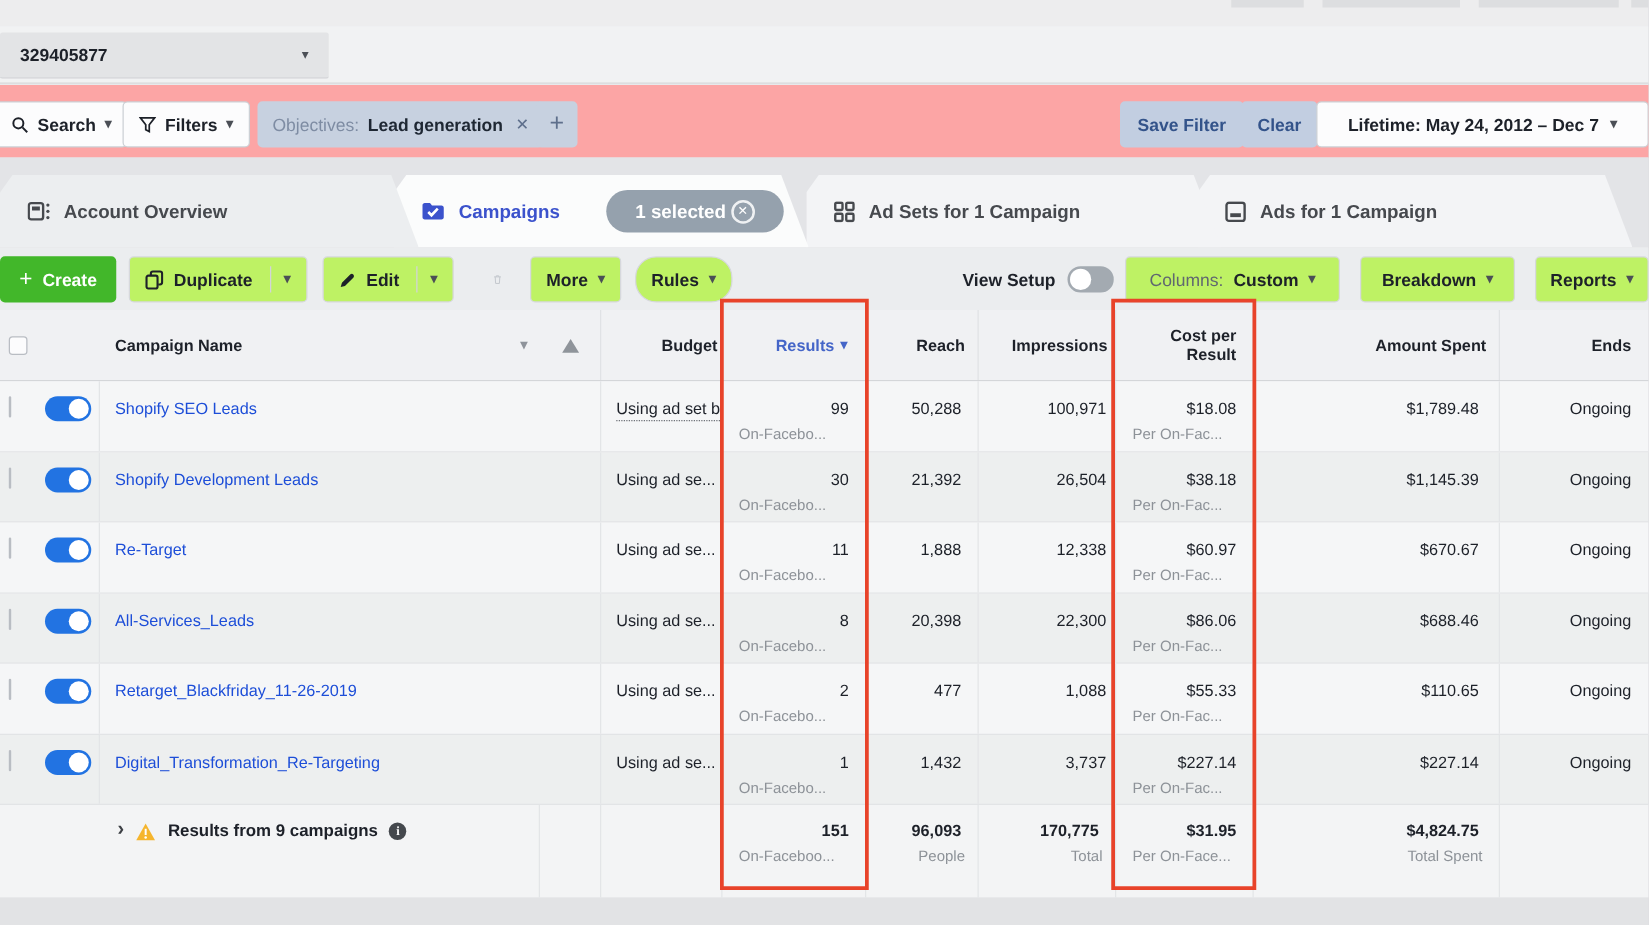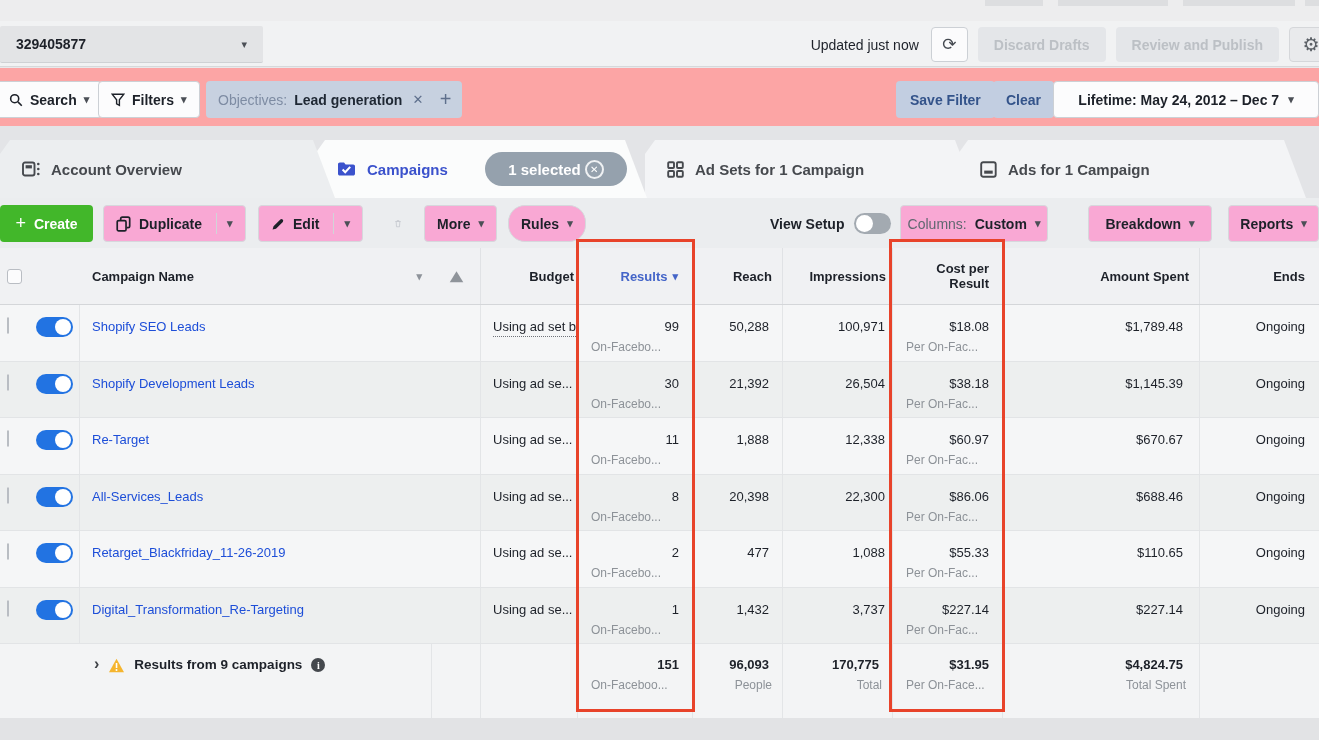--- a/index.html
+++ b/index.html
@@ -66,36 +66,36 @@
   .tab-adsets { left:645px; width:332px; background:#f3f4f6; z-index:2; }
   .tab-ads  { left:958px; width:348px; background:#f3f4f6; z-index:1; }
   .sel-pill { position:absolute; left:170px; top:12px; width:142px; height:34px; background:#95a1ad;
               border-radius:17px; display:flex; align-items:center; justify-content:center; gap:4px;
               color:#fff; font-size:15px; font-weight:bold; cursor:pointer; }
   .sel-x { width:19px; height:19px; border:2px solid rgba(255,255,255,.85); border-radius:50%;
            display:flex; align-items:center; justify-content:center; font-size:10px; font-weight:normal; }
 
   
   .toolbar { position:absolute; top:198px; left:0; width:100%; height:50px; background:#ebedef; }
-  .tbtn { position:absolute; top:7px; height:37px; background:#f9a8d4; border:1px solid #d6d8dc;
+  .tbtn { position:absolute; top:7px; height:37px; background:#bef264; border:1px solid #d6d8dc;
           border-radius:4px; display:flex; align-items:center; gap:8px; padding:0 12px;
           font-weight:bold; font-size:14px; color:#1d2129; cursor:pointer; }
   .create-btn { left:0; width:93px; background:#42b72a; border:none; color:#fff; justify-content:center; }
   .create-btn .plus { font-size:18px; font-weight:normal; }
   .split-sep { width:1px; height:21px; background:#d2d4d8; margin:0 2px 0 6px; }
   .duplicate-btn { left:103px; }
   .edit-btn { left:258px; }
   .trash-btn { left:382px; width:32px; border:none; background:transparent; justify-content:center; }
   .more-btn { left:424px; }
   .rules-btn { left:508px;border-radius:17px; }
   .view-setup { position:absolute; left:770px; top:15px; display:flex; align-items:center; gap:10px; }
   .view-setup .vslabel { font-weight:bold; font-size:14px; }
   .toggle-off { width:37px; height:21px; background:#a3aab1; border-radius:11px; position:relative; cursor:pointer; }
   .toggle-off .knob { position:absolute; left:2px; top:2px; width:17px; height:17px; background:#fff; border-radius:50%; }
-  .columns-btn { left:900px; width:148px; justify-content:center; }
+  .columns-btn { left:900px; width:172px; justify-content:center; }
   .columns-btn .dim { color:#606770; font-weight:normal; }
   .breakdown-btn { left:1088px; width:124px; justify-content:center; }
   .reports-btn { left:1228px; width:91px; justify-content:center; }
 
   
   .table { position:absolute; top:248px; left:0; width:1319px; }
   .grid-row { display:grid; grid-template-columns:30px 50px 352px 49px 97px 115px 90px 110px 110px 197px 119px; }
   .thead { height:57px; background:#f0f1f3; border-bottom:1px solid #d4d6d9; }
   .th { display:flex; align-items:center; font-weight:bold; font-size:13px; border-right:1px solid #e0e2e5; }
   .th.right { justify-content:flex-end; text-align:right; }
@@ -154,35 +154,20 @@
     <div class="artifact" style="left:1058px;width:110px;"></div>
     <div class="artifact" style="left:1183px;width:112px;"></div>
     <div class="artifact" style="left:1305px;width:14px;"></div>
   </div>
 
   <div class="account-bar">
     <div class="account-dd">
       <span class="id">329405877</span>
       <span class="caret">▾</span>
     </div>
-    <div class="acct-right">
-      <span class="updated">Updated just now</span>
-      <div class="icon-btn">
-        <span>⟳</span>
-      </div>
-      <div class="btn-disabled">
-        <span>Discard Drafts</span>
-      </div>
-      <div class="btn-disabled">
-        <span>Review and Publish</span>
-      </div>
-      <div class="gear-btn">
-        <span>⚙</span>
-      </div>
-    </div>
   </div>
 
   <div class="filter-bar">
     <div class="fbtn search-btn">
       <svg width="14" height="14" viewBox="0 0 16 16">
           <circle cx="6.5" cy="6.5" r="4.6" fill="none" stroke="#1d2129" stroke-width="1.8"></circle>
           <line x1="10.2" y1="10.2" x2="14.6" y2="14.6" stroke="#1d2129" stroke-width="1.8"></line>
         </svg>
       <span>Search</span>
       <span class="caret">▾</span>

